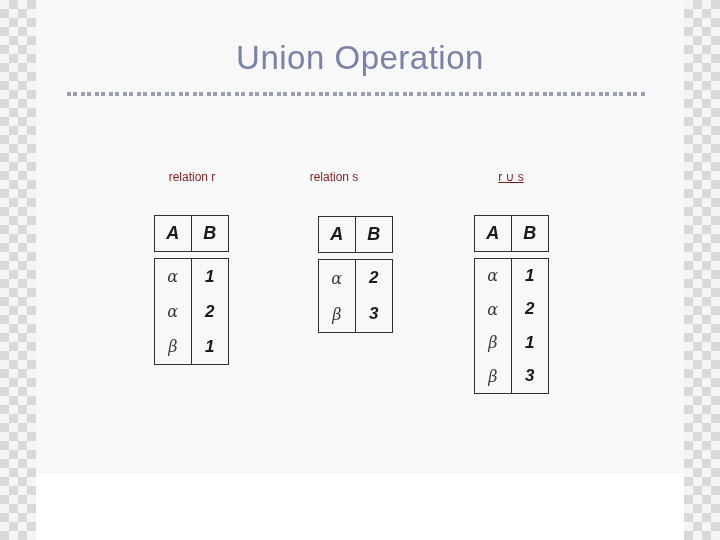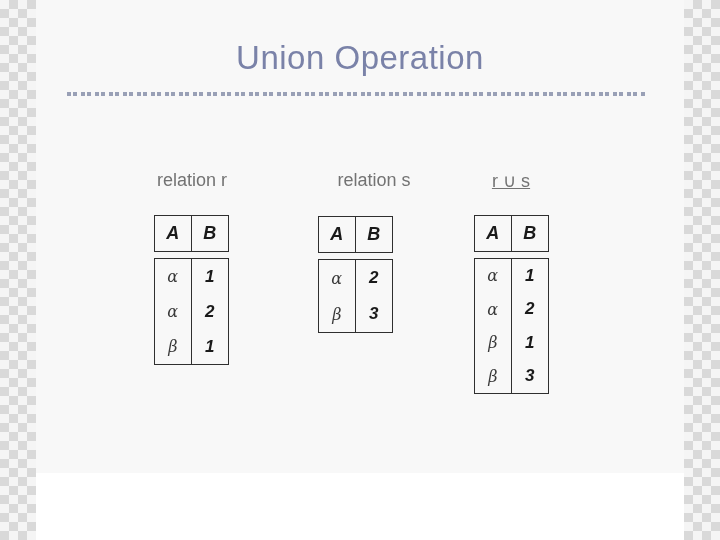--- a/index.html
+++ b/index.html
@@ -30,24 +30,24 @@
   }
   .divider{
     position:absolute;left:67px;top:92px;width:578px;height:4px;
     background:repeating-linear-gradient(to right,
       var(--divider-color,#99a0b6) 0 4px, transparent 4px 6px,
       var(--divider-color,#99a0b6) 6px 10px, transparent 10px 14px);
   }
 
   .tlabel{
     position:absolute;top:170px;transform:translateX(-50%);
-    font-size:18px;color:#737373;white-space:nowrap;
+    font-size:12px;color:#7f1d1d;white-space:nowrap;
   }
   .tlabel.l1{left:192px;}
-  .tlabel.l2{left:374px;text-align:right;}
+  .tlabel.l2{left:334px;text-align:right;}
   .tlabel.l3{left:511px;text-decoration:underline;}
 
   .rel-table{position:absolute;width:75px;}
   .rel-table.t1{left:154px;top:215px;}
   .rel-table.t2{left:318px;top:216px;}
   .rel-table.t3{left:474px;top:215px;}
 
   .thead,.tbody{
     box-sizing:border-box;width:75px;
     border:1px solid #2f2f2f;background:var(--slide-bg,#f8f8f8);

